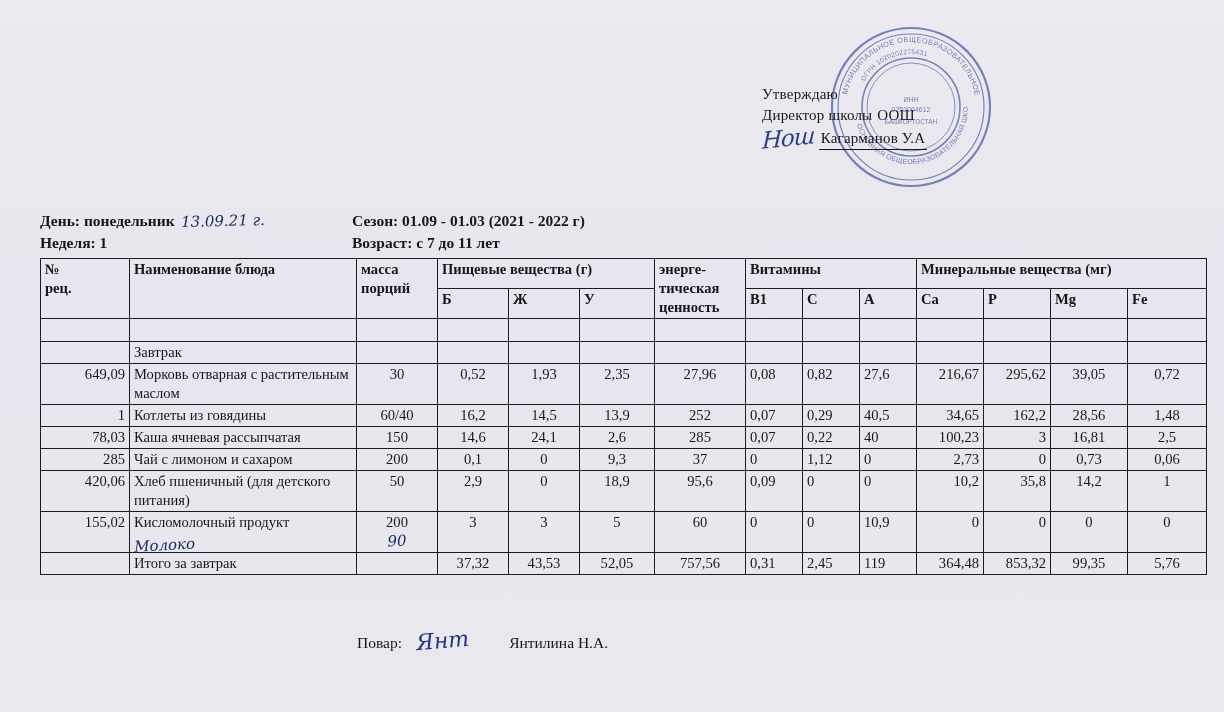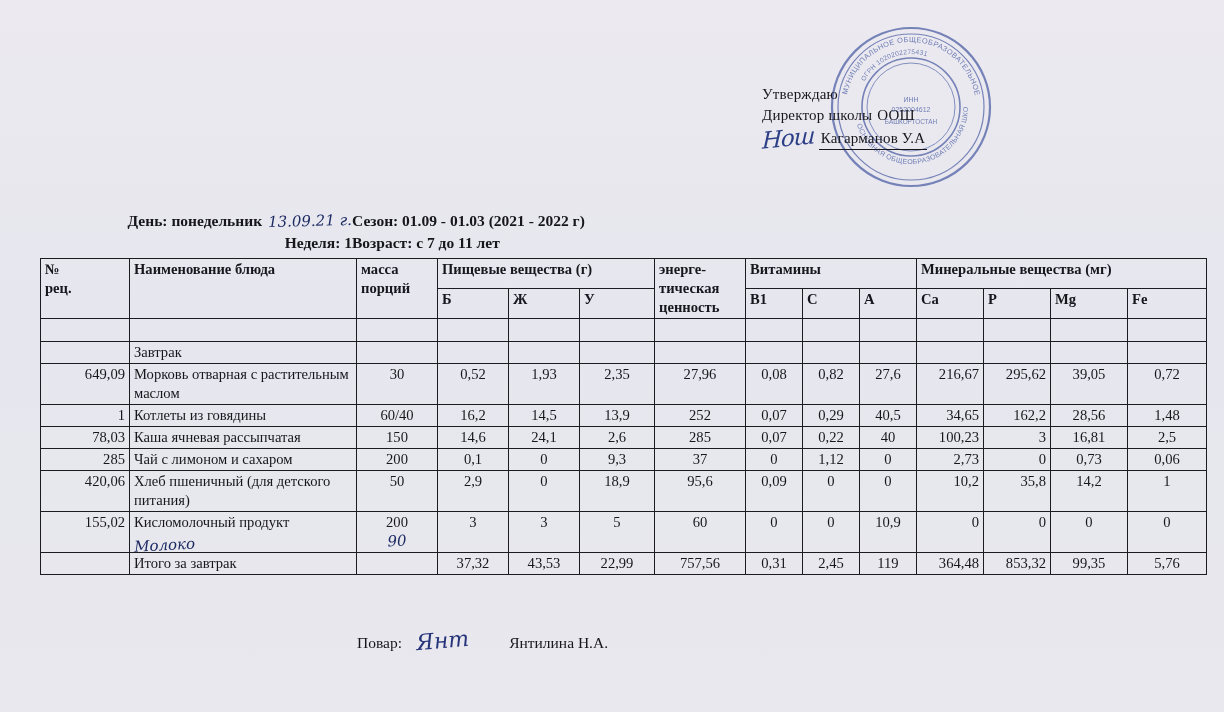--- a/index.html
+++ b/index.html
@@ -86,21 +86,20 @@
   }
   .doc-head .row {
     display: flex;
     align-items: baseline;
     height: 22px;
   }
   .doc-head .col1 {
     width: 312px;
     display: flex;
     align-items: baseline;
-    justify-content: flex-end;
   }
   .hand-note {
     font-family: "DejaVu Serif", serif;
     font-weight: normal;
     font-style: italic;
     font-size: 15px;
     color: #1d2b63;
     margin-left: 6px;
     transform: rotate(-1.5deg);
   }
@@ -125,21 +124,21 @@
     text-align: left;
     vertical-align: top;
   }
   .c-num      { width: 80px;  text-align: right; }
   .c-name     { width: 218px; }
   .c-mass     { width: 72px;  text-align: center; }
   .c-b        { width: 62px;  text-align: center; }
   .c-zh       { width: 62px;  text-align: center; }
   .c-u        { width: 66px;  text-align: center; }
   .c-energy   { width: 82px;  text-align: center; }
-  .c-v        { width: 48px;  text-align: center; }
+  .c-v        { width: 48px;  }
   .c-min      { width: 58px;  text-align: right; }
   .c-mg       { width: 68px;  text-align: center; }
   .c-fe       { width: 70px;  text-align: center; }
   td.left, th.left { text-align: left; }
   .blank-row td { height: 20px; }
   .section-title { font-weight: bold; }
   .total-row td { font-weight: bold; }
   .hand-cell {
     font-family: "DejaVu Serif", serif;
     font-style: italic;
@@ -405,21 +404,21 @@
         <td class="c-mg">0</td>
         <td class="c-fe">0</td>
       </tr>
 
       <tr class="total-row">
         <td class="c-num"></td>
         <td class="c-name left">Итого за завтрак</td>
         <td class="c-mass"></td>
         <td class="c-b">37,32</td>
         <td class="c-zh">43,53</td>
-        <td class="c-u">22,99</td>
+        <td class="c-u">52,05</td>
         <td class="c-energy">757,56</td>
         <td class="c-v">0,31</td>
         <td class="c-v">2,45</td>
         <td class="c-v">119</td>
         <td class="c-min">364,48</td>
         <td class="c-min">853,32</td>
         <td class="c-mg">99,35</td>
         <td class="c-fe">5,76</td>
       </tr>
     </tbody>

